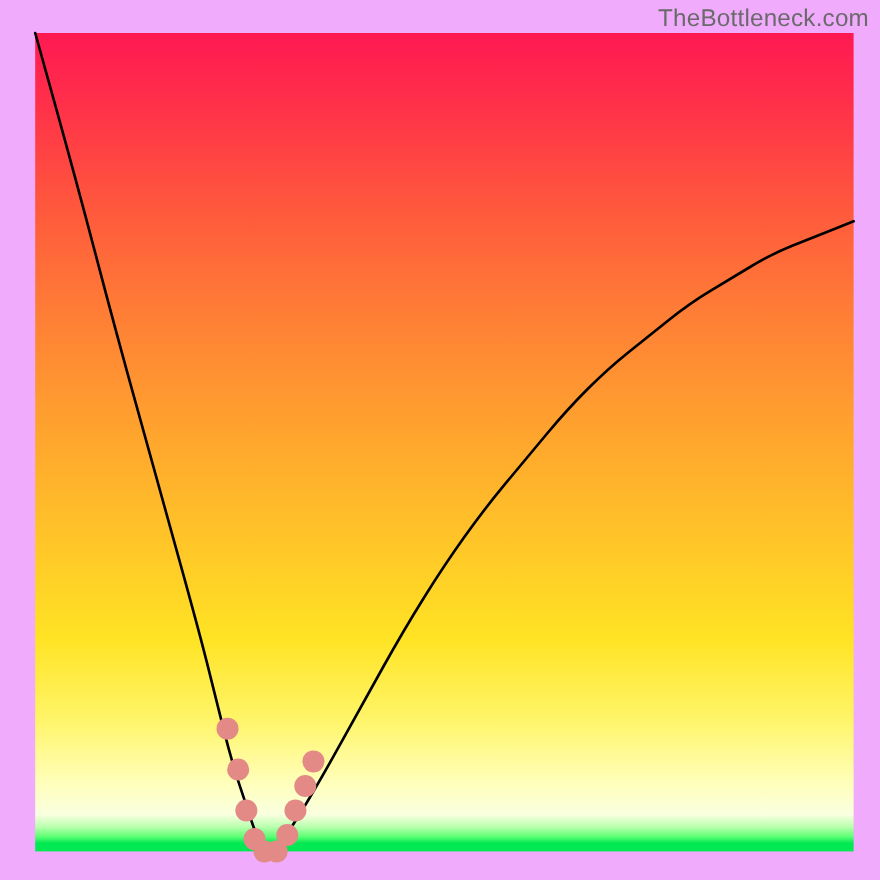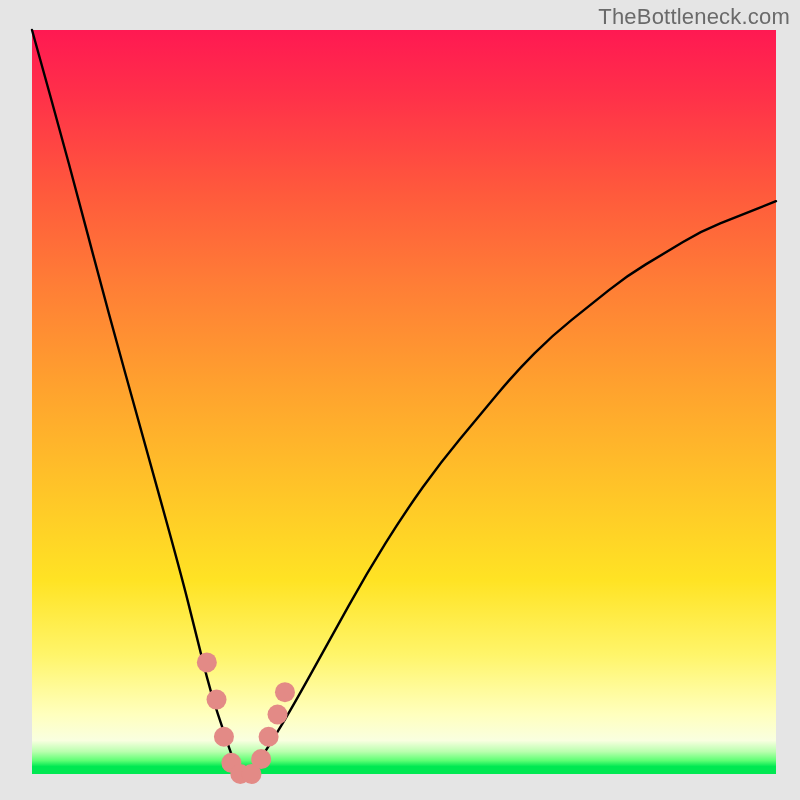--- a/index.html
+++ b/index.html
@@ -10,21 +10,21 @@
     background: #000;
     overflow: hidden;
     font-family: Arial, Helvetica, sans-serif;
   }
   .frame {
     position: absolute;
     left: 0;
     top: 0;
     width: 800px;
     height: 800px;
-    background: #e5e5e5;
+    background: #f0abfc;
   }
   .plot {
     position: absolute;
     left: 32px;
     top: 30px;
     width: 744px;
     height: 744px;
     
     background: linear-gradient(
       to bottom,

